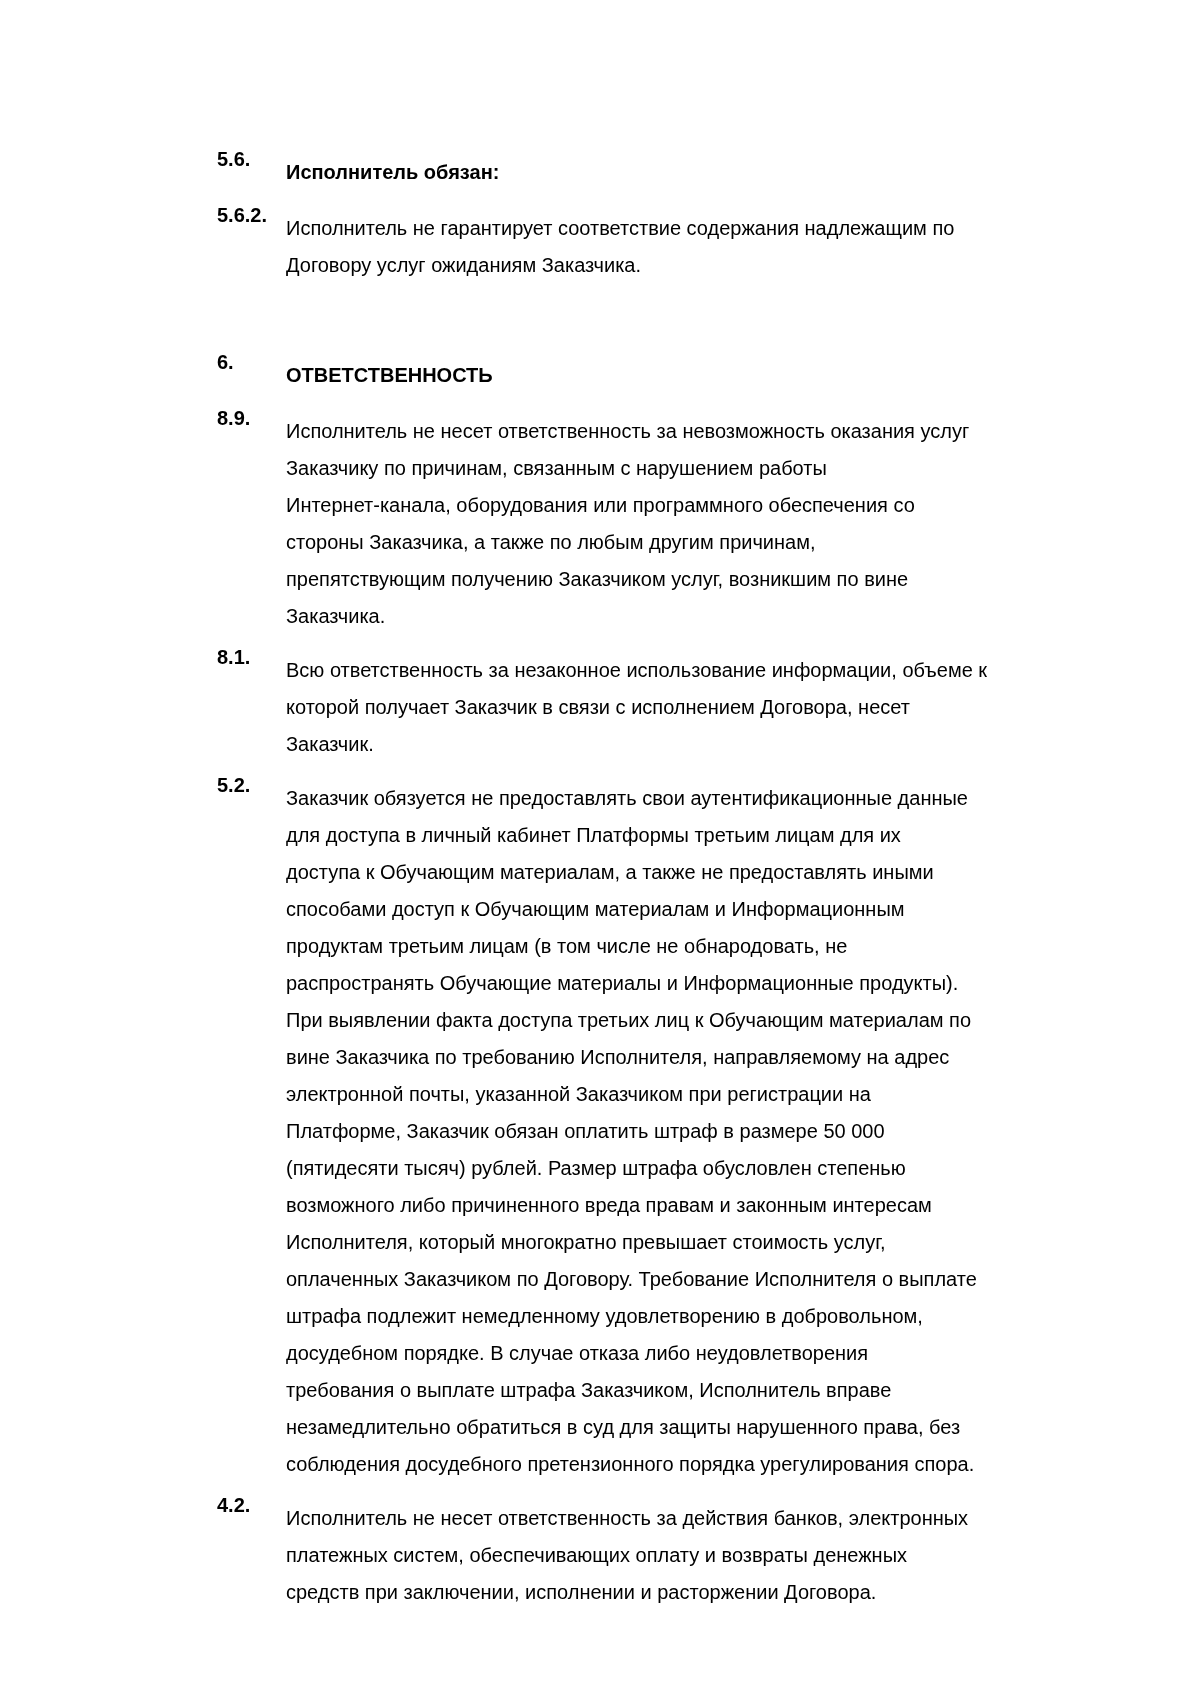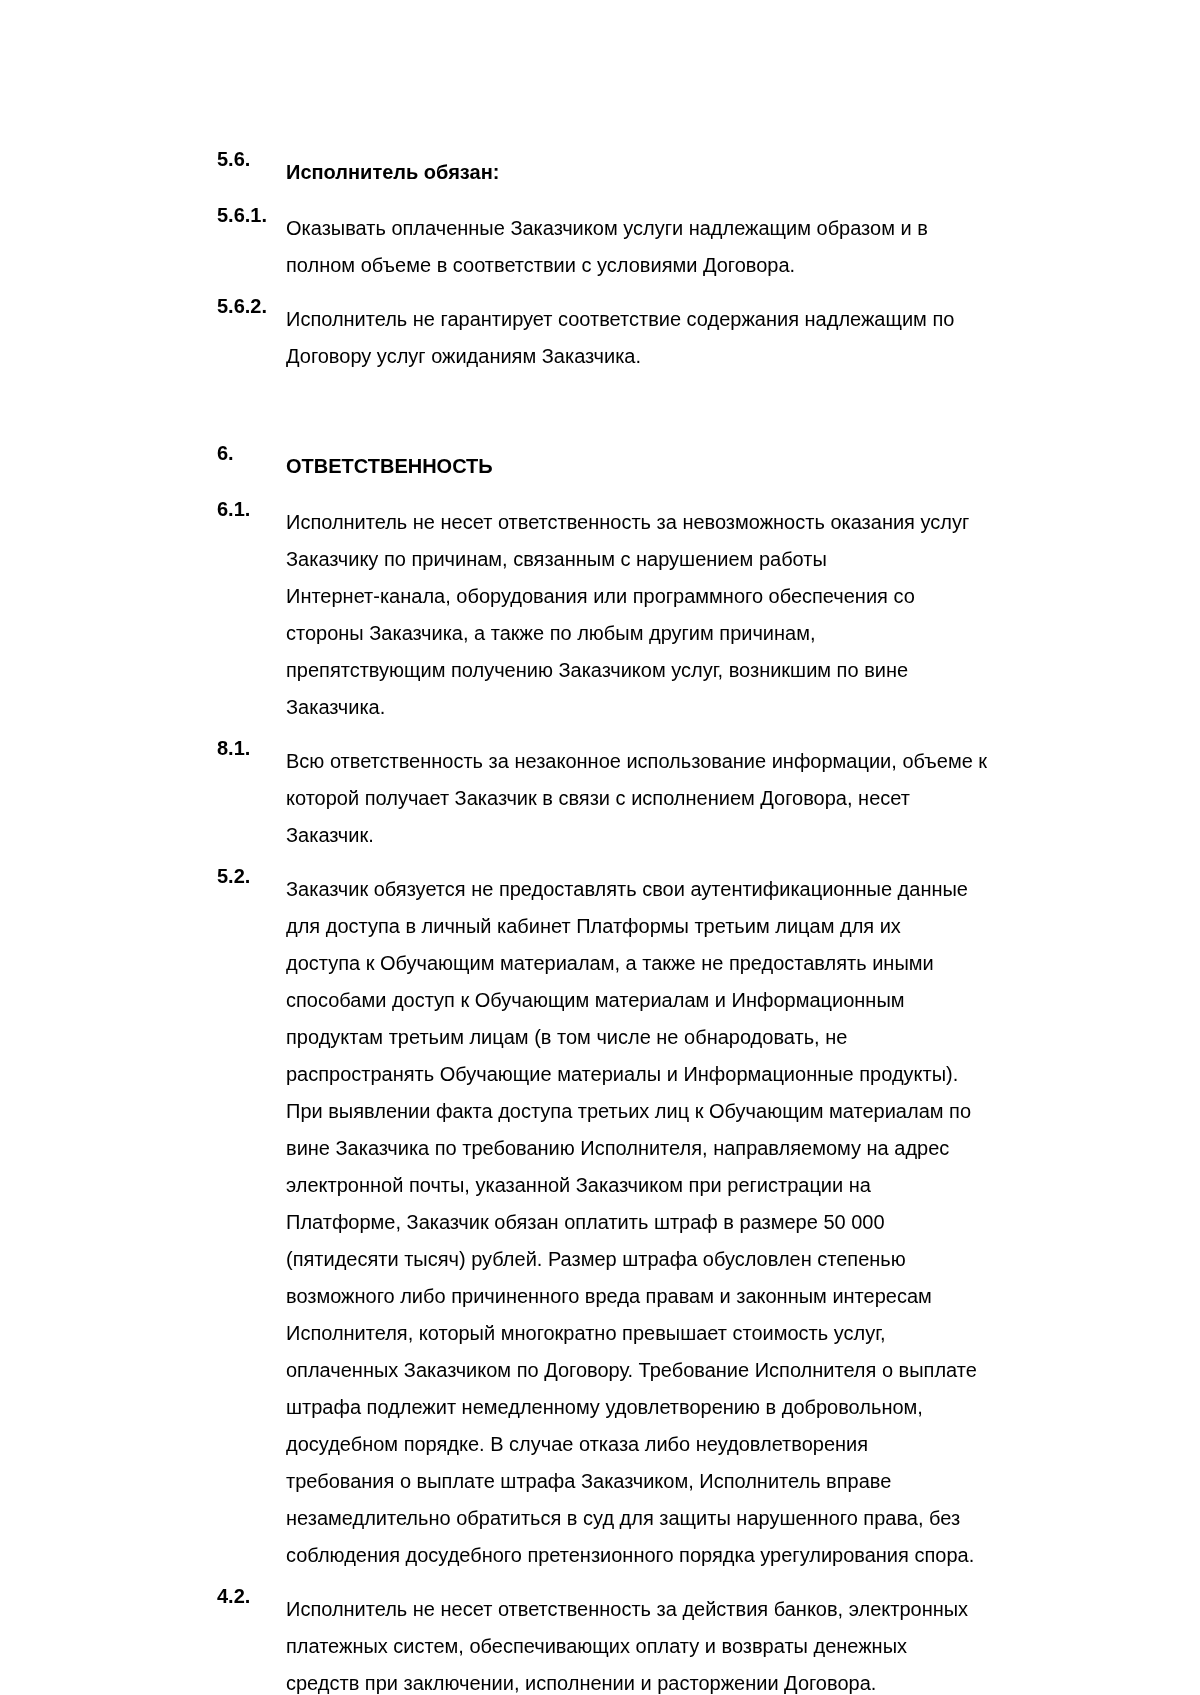--- a/index.html
+++ b/index.html
@@ -53,39 +53,34 @@
 </head>
 <body>
 
 <div class="page">
 
   <div class="clause heading">
     <div class="num">5.6.</div>
     <div class="txt">Исполнитель обязан:</div>
   </div>
 
-  <div class="clause">
-    <div class="num">5.6.1.</div>
-    <div class="txt">Оказывать оплаченные Заказчиком услуги надлежащим образом и в
-полном объеме в соответствии с условиями Договора.</div>
-  </div>
 
   <div class="clause">
     <div class="num">5.6.2.</div>
     <div class="txt">Исполнитель не гарантирует соответствие содержания надлежащим по
 Договору услуг ожиданиям Заказчика.</div>
   </div>
 
   <div class="clause heading section-start">
     <div class="num">6.</div>
     <div class="txt">ОТВЕТСТВЕННОСТЬ</div>
   </div>
 
   <div class="clause">
-    <div class="num">6.1.</div>
+    <div class="num">8.9.</div>
     <div class="txt">Исполнитель не несет ответственность за невозможность оказания услуг
 Заказчику по причинам, связанным с нарушением работы
 Интернет-канала, оборудования или программного обеспечения со
 стороны Заказчика, а также по любым другим причинам,
 препятствующим получению Заказчиком услуг, возникшим по вине
 Заказчика.</div>
   </div>
 
   <div class="clause">
     <div class="num">8.1.</div>

